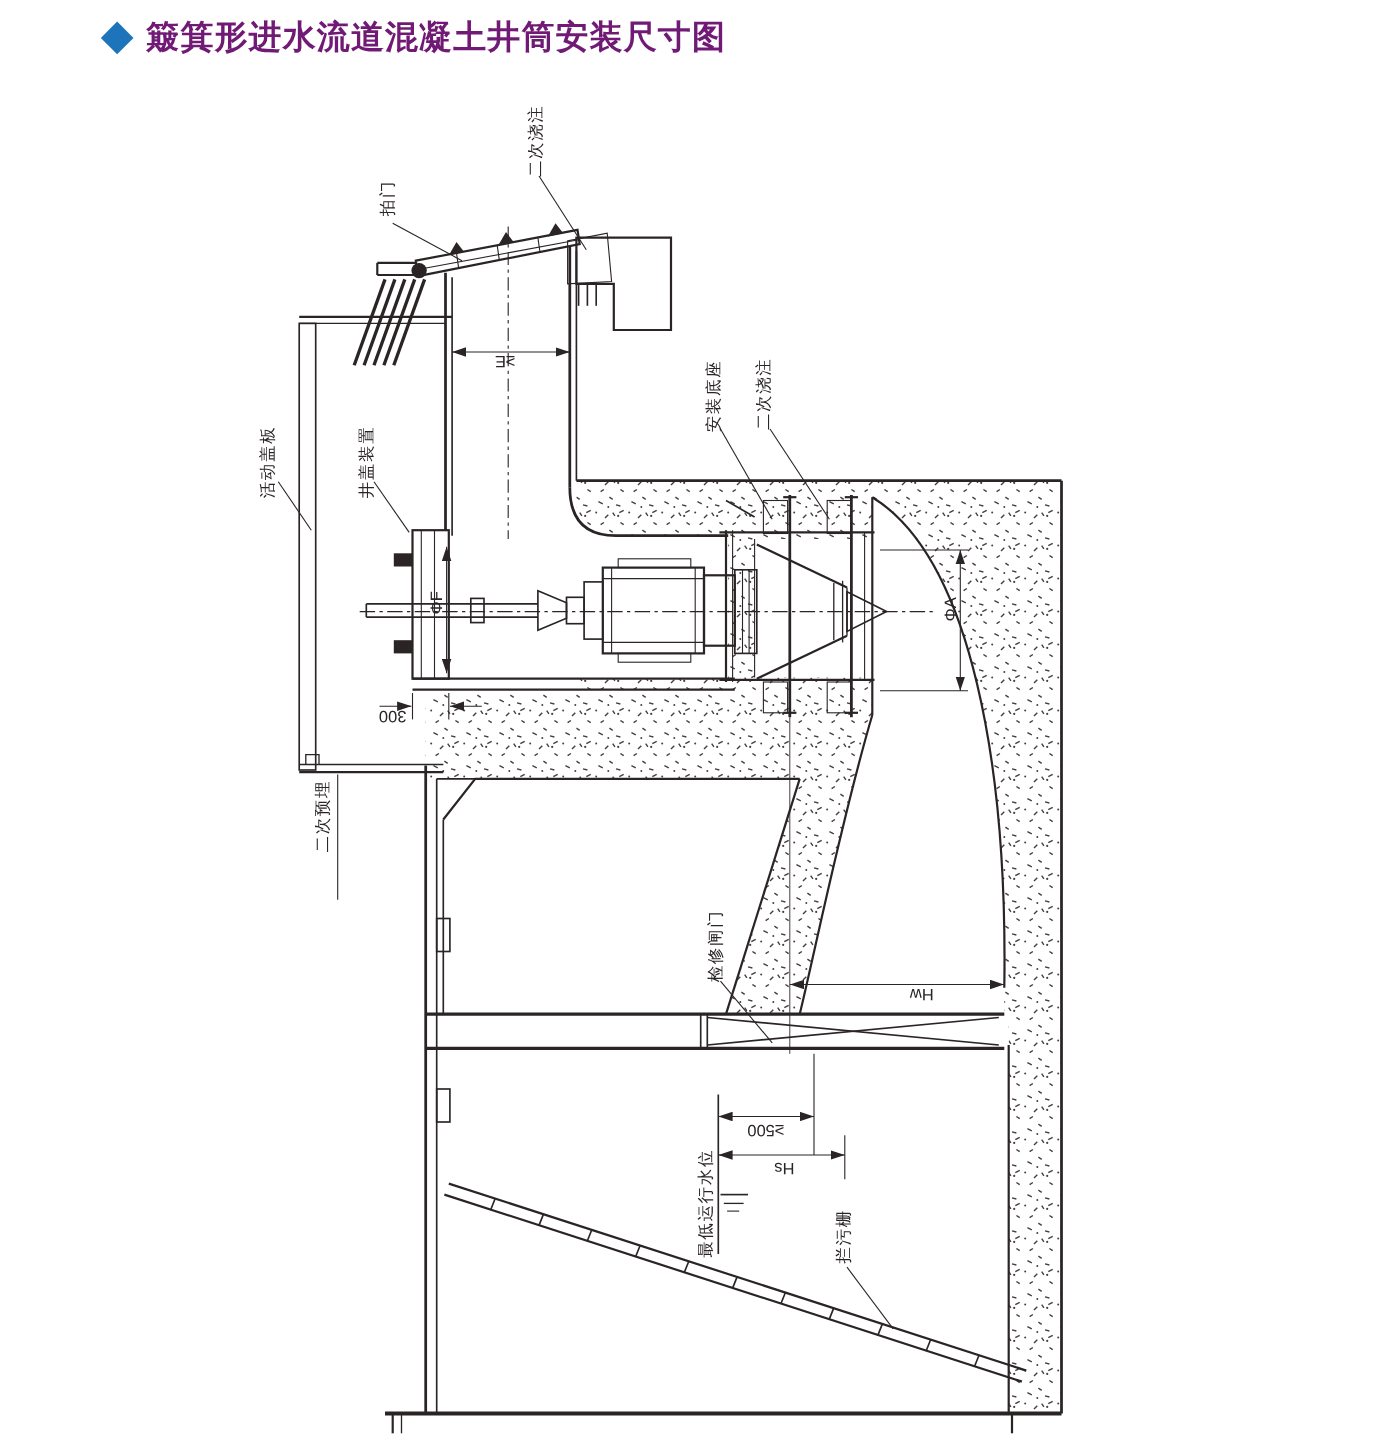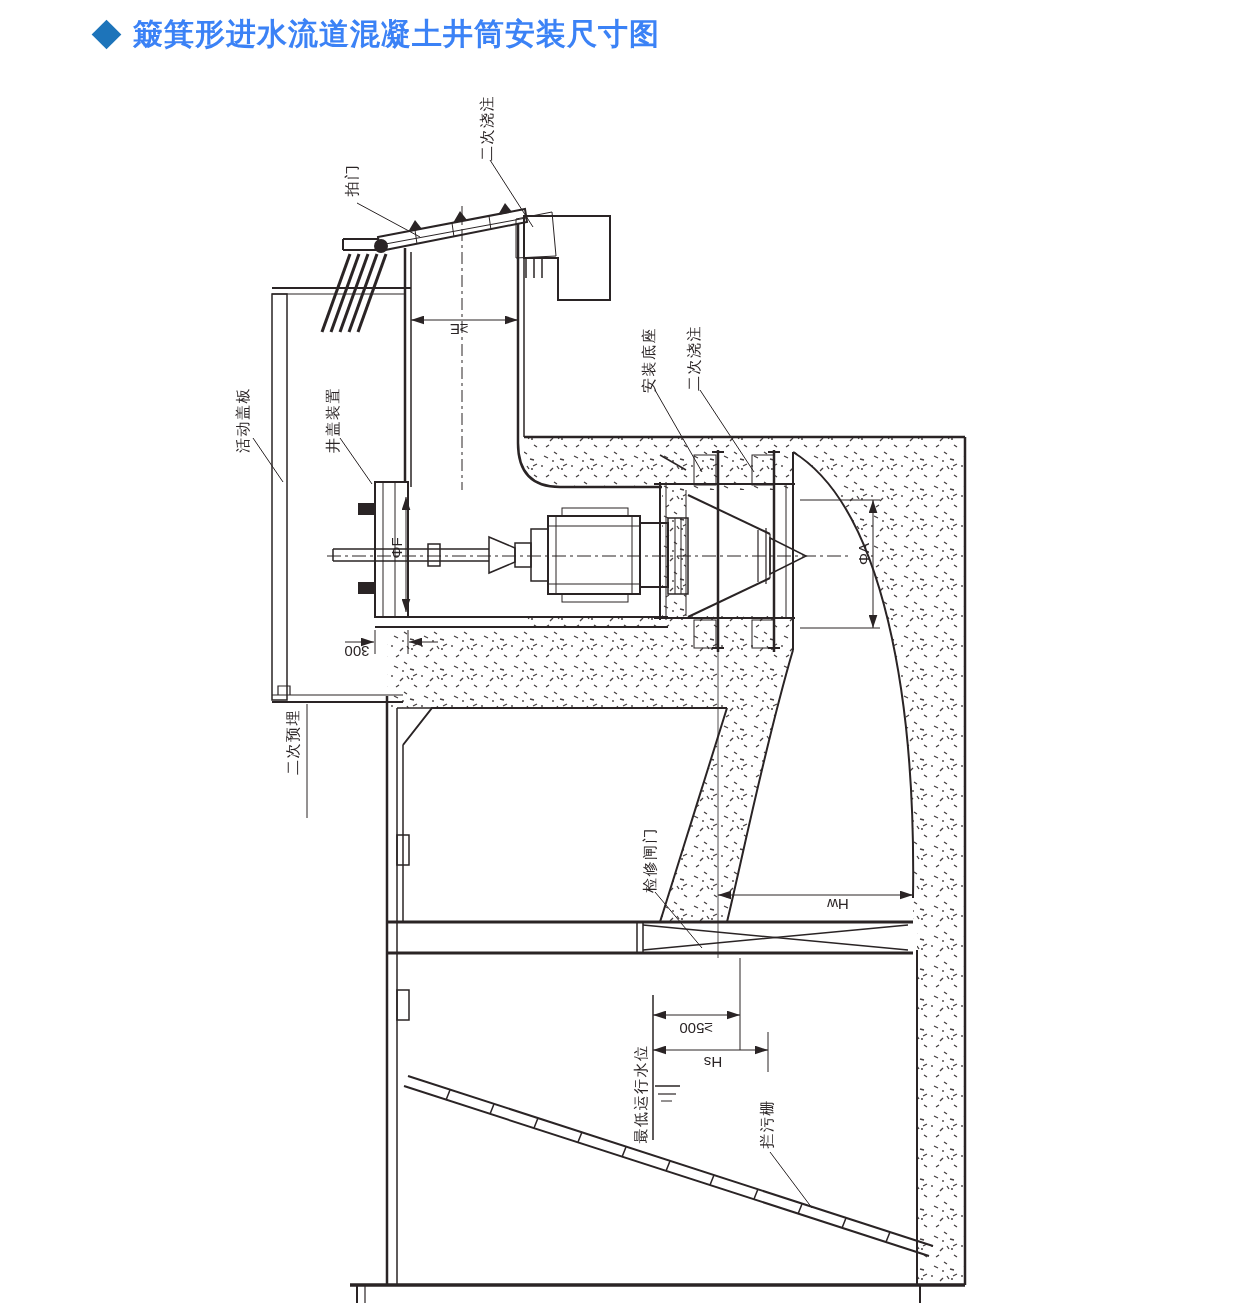--- a/index.html
+++ b/index.html
@@ -1,19 +1,19 @@
 <!DOCTYPE html>
 <html lang="zh"><head>
 <meta charset="utf-8">
 <style>
   html,body{margin:0;padding:0;background:#ffffff;}
   body{width:1258px;height:1310px;position:relative;font-family:"Liberation Sans",sans-serif;}
   .title-row{position:absolute;left:96px;top:14px;display:flex;align-items:center;gap:16px;z-index:5;}
   .diamond{width:21px;height:21px;background:#1d74ba;transform:rotate(45deg);flex:0 0 auto;}
-  .title-text{font-size:30px;font-weight:bold;color:#3b82f6;letter-spacing:1px;white-space:nowrap;}
+  .title-text{font-size:30px;font-weight:bold;color:#701a75;letter-spacing:1px;white-space:nowrap;}
   svg{position:absolute;left:0;top:0;}
   .ln{stroke:#2a2425;fill:none;}
   .lbl{font-size:15px;fill:#2a2425;letter-spacing:1.5px;}
   .dim{font-size:15px;fill:#2a2425;}
   text{font-family:"Liberation Sans",sans-serif;}
 </style>
 </head>
 <body>
 
 <div class="title-row">

